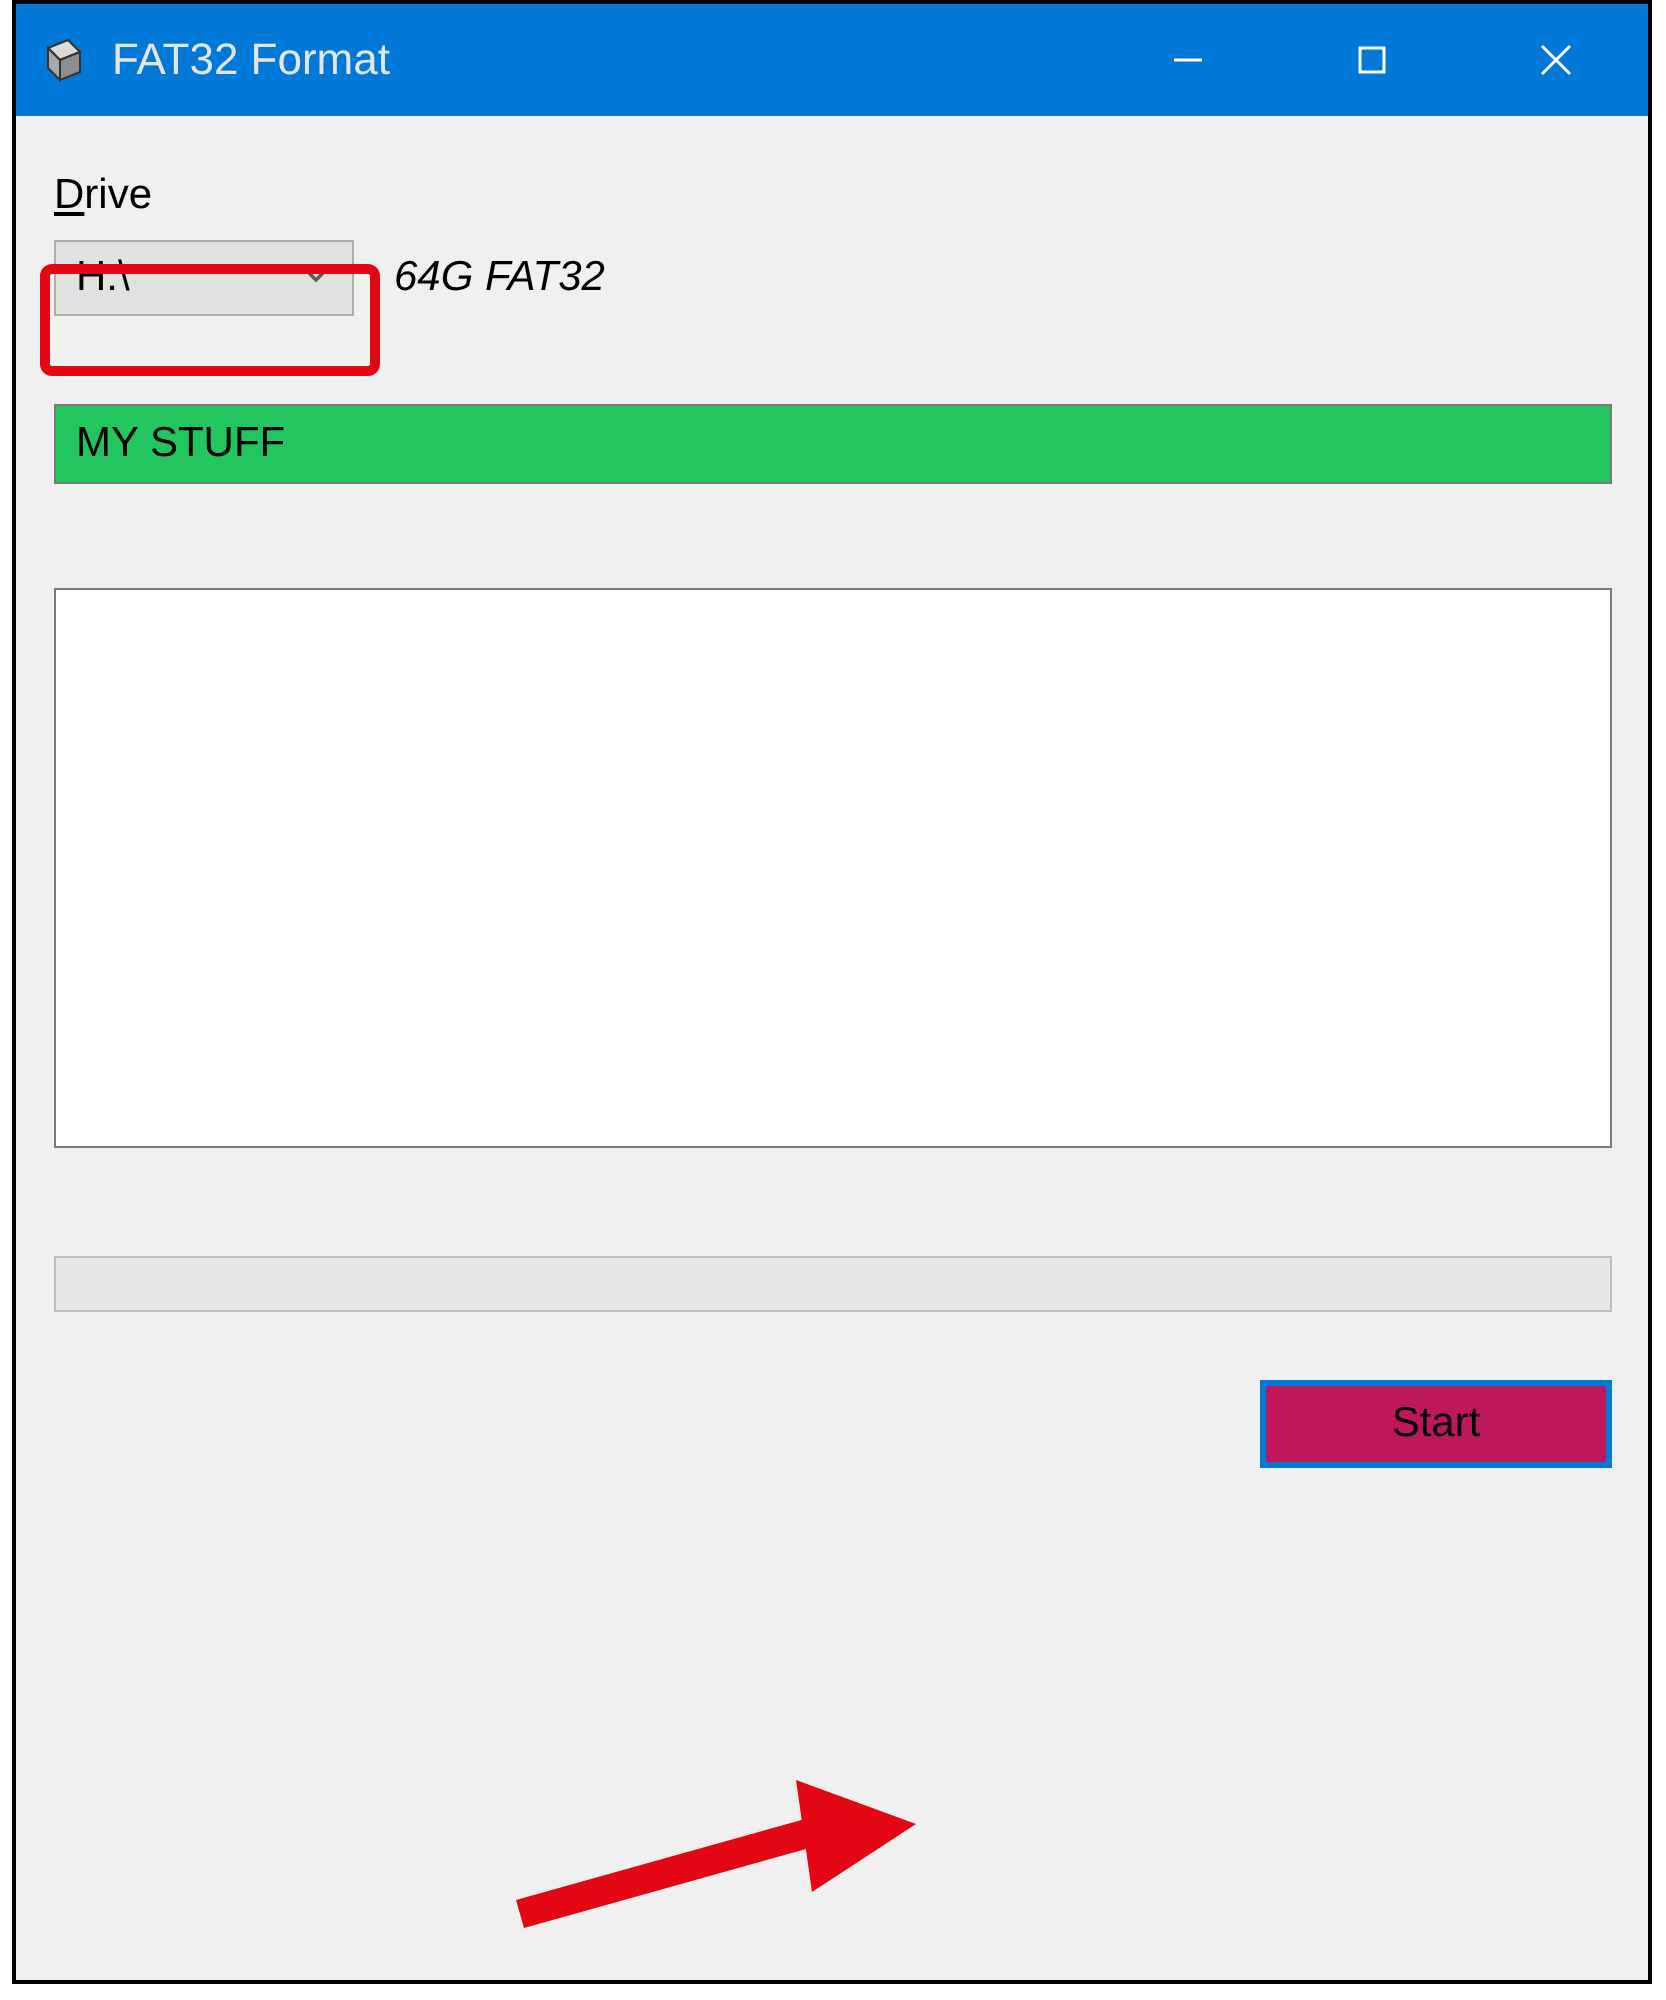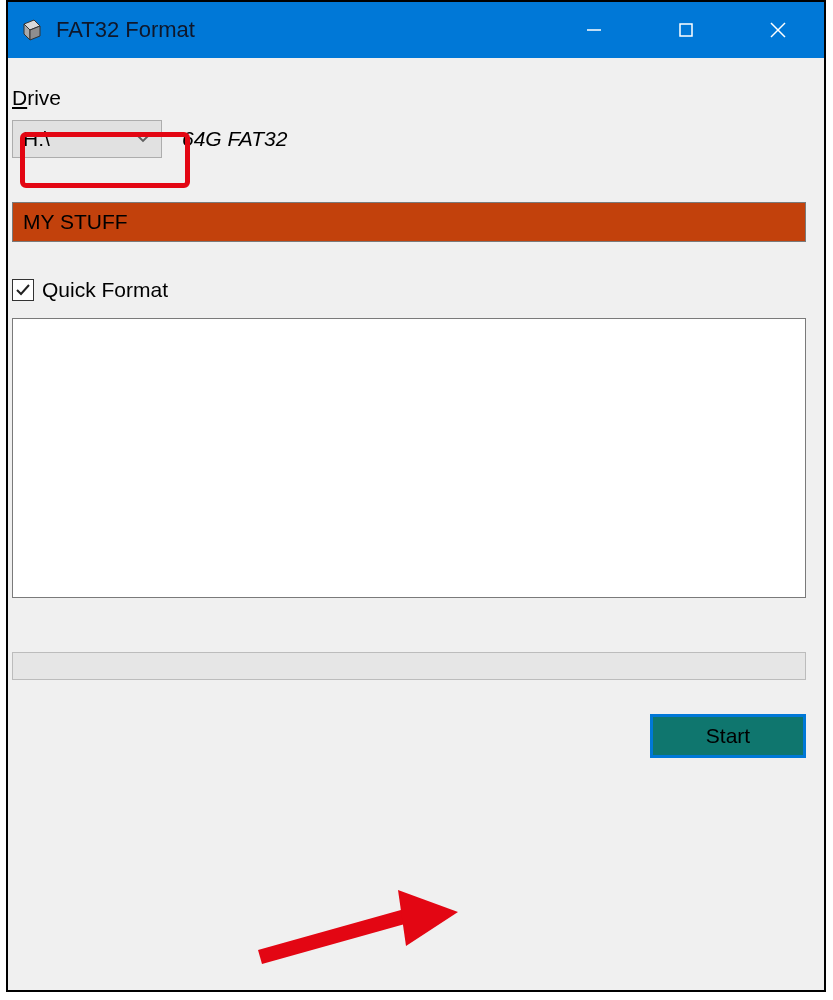--- a/index.html
+++ b/index.html
@@ -19,21 +19,21 @@
     width: 820px;
     height: 992px;
     border: 2px solid #000;
     background: #f0f0f0;
   }
   .titlebar {
     height: 56px;
     background: #0078d7;
     display: flex;
     align-items: center;
-    color: #0f172a;
+    color: #e5e5e5;
     font-size: 22px;
     position: relative;
   }
   .titlebar .app-icon {
     width: 28px;
     height: 28px;
     margin-left: 10px;
     margin-right: 10px;
     display: flex;
     align-items: center;
@@ -54,20 +54,21 @@
     height: 56px;
     display: flex;
     align-items: center;
     justify-content: center;
     color: #fff;
   }
   .content {
     padding: 28px 18px 18px 4px;
     font-size: 21px;
     color: #000;
+    margin-left: 15px;
   }
   .label {
     margin-bottom: 10px;
   }
   .label .u { text-decoration: underline; }
   .row {
     display: flex;
     align-items: center;
     gap: 20px;
   }
@@ -88,21 +89,21 @@
   .drive-info {
     font-size: 21px;
     font-style: italic;
   }
   .section-gap { height: 22px; }
   .section-gap-sm { height: 14px; }
   .text-input {
     width: 100%;
     height: 40px;
     border: 1px solid #7a7a7a;
-    background: #c2410c;
+    background: #22c55e;
     font-size: 21px;
     padding: 0 10px;
     font-family: inherit;
   }
   .checkbox-row {
     display: flex;
     align-items: center;
     gap: 8px;
   }
   .chk {
@@ -130,23 +131,23 @@
     background: #e6e6e6;
     border: 1px solid #bcbcbc;
   }
   .button-row {
     display: flex;
     justify-content: flex-end;
     gap: 22px;
     margin-top: 34px;
   }
   .btn {
-    width: 156px;
+    width: 176px;
     height: 44px;
-    background: #0f766e;
+    background: #be185d;
     border: 1px solid #adadad;
     font-size: 21px;
     display: flex;
     align-items: center;
     justify-content: center;
   }
   .btn.primary {
     border: 3px solid #0078d7;
   }
   
@@ -224,28 +225,20 @@
     <div class="section-gap"></div>
 
 
     <input class="text-input" value="MY STUFF" style="">
 
     <div class="section-gap"></div>
 
 
     <div class="section-gap-sm"></div>
 
-    <div class="checkbox-row">
-      <div class="chk">
-        <svg width="18" height="18" viewBox="0 0 18 18">
-            <polyline points="3,9 7,13 15,4" fill="none" stroke="#222" stroke-width="2"></polyline>
-          </svg>
-      </div>
-      <span>Quick Format</span>
-    </div>
 
     <div class="log-box"></div>
 
     <div class="progress"></div>
 
     <div class="button-row">
       <div class="btn primary">
         <span>Start</span>
       </div>
     </div>

